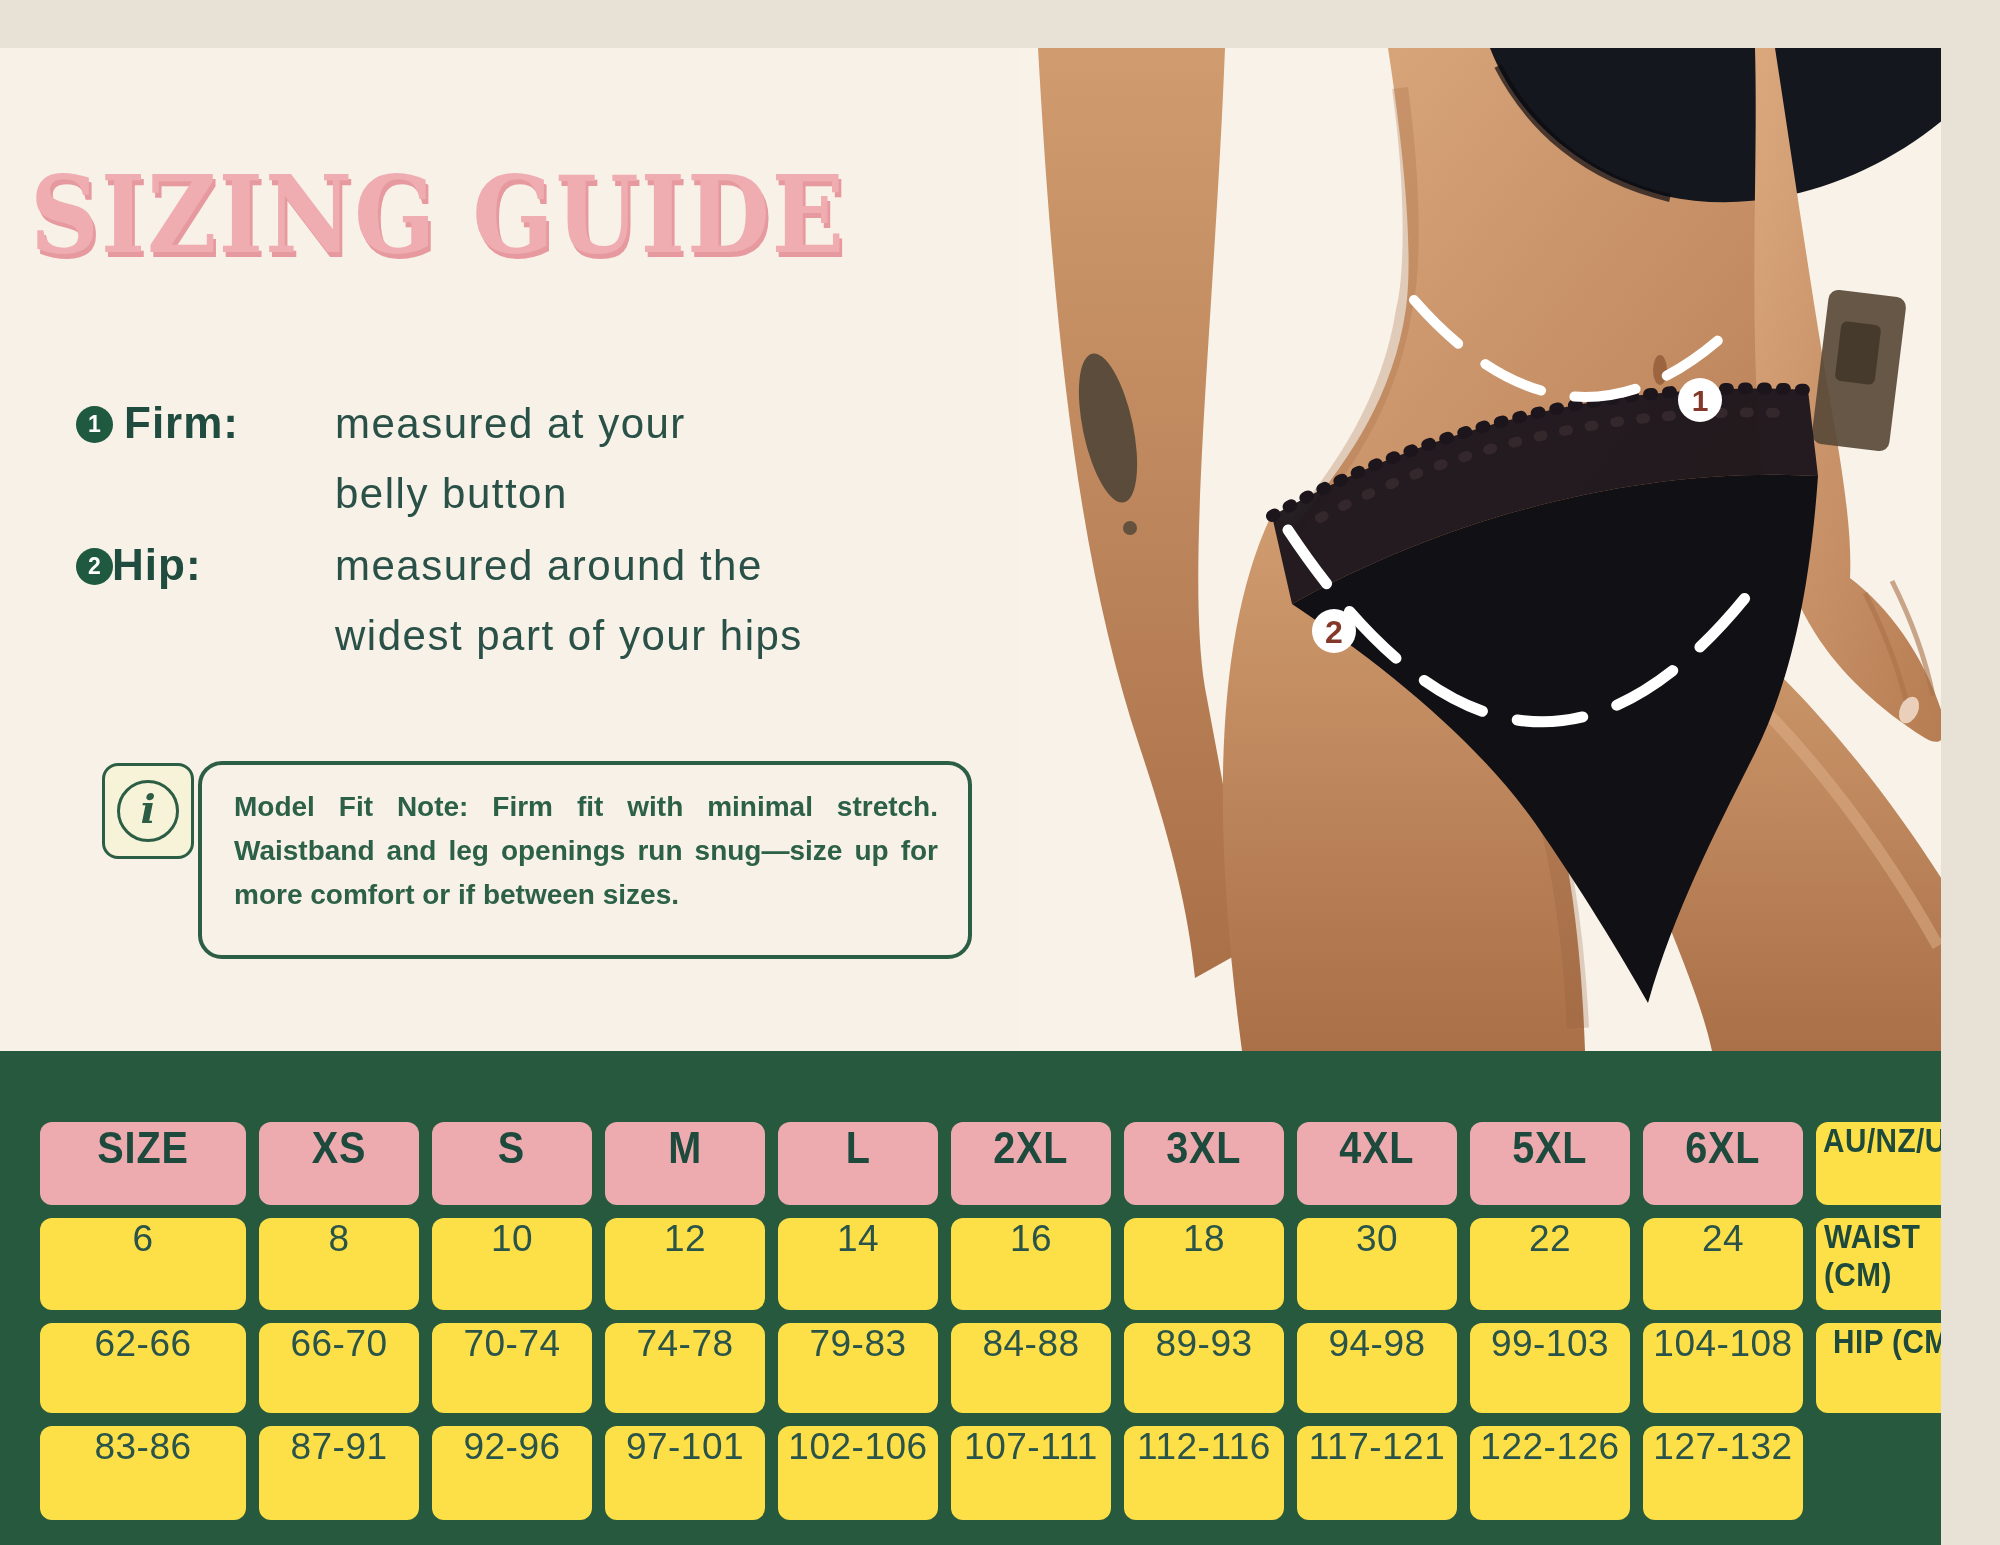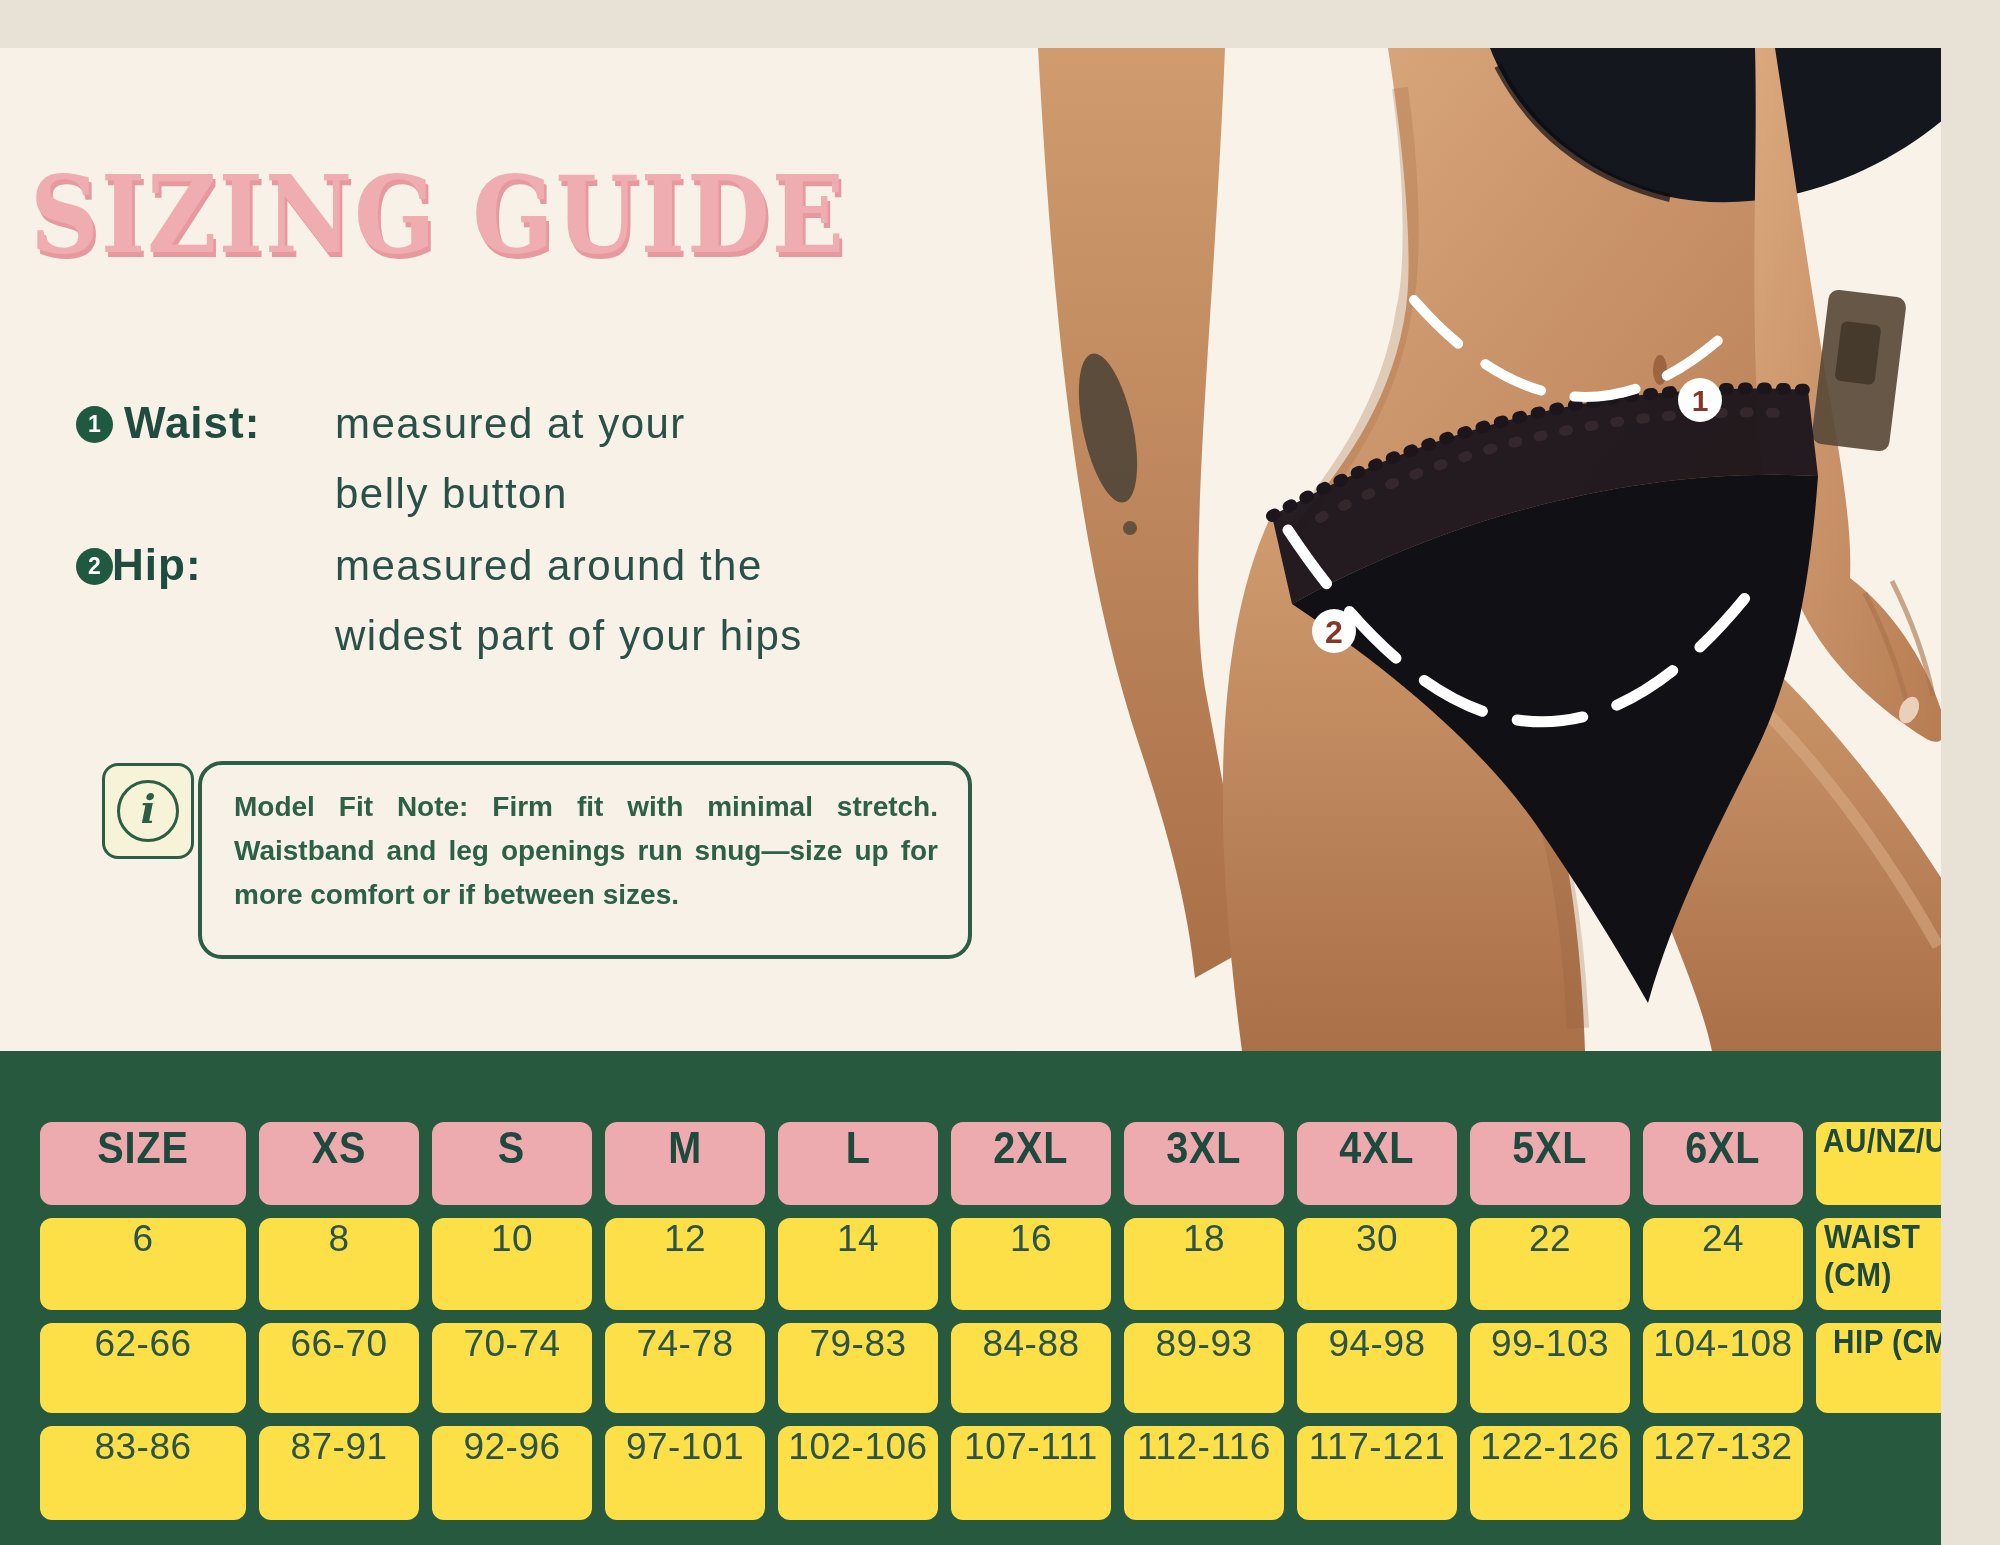--- a/index.html
+++ b/index.html
@@ -69,21 +69,21 @@
 </head>
 <body>
 
 <div class="canvas">
 
   <div class="title">SIZING GUIDE</div>
 
   <div class="m-bullet" style="left:76px;top:358px;">
     <span>1</span>
   </div>
-  <div class="m-label" style="left:124px;top:350px;">Waist:</div>
+  <div class="m-label" style="left:124px;top:350px;">Firm:</div>
   <div class="m-desc" style="left:335px;top:352px;">measured at your</div>
   <div class="m-desc" style="left:335px;top:422px;">belly button</div>
 
   <div class="m-bullet" style="left:76px;top:500px;">
     <span>2</span>
   </div>
   <div class="m-label" style="left:112px;top:492px;">Hip:</div>
   <div class="m-desc" style="left:335px;top:564px;">widest part of your hips</div>
   <div class="m-desc" style="left:335px;top:494px;">measured around the</div>
 

